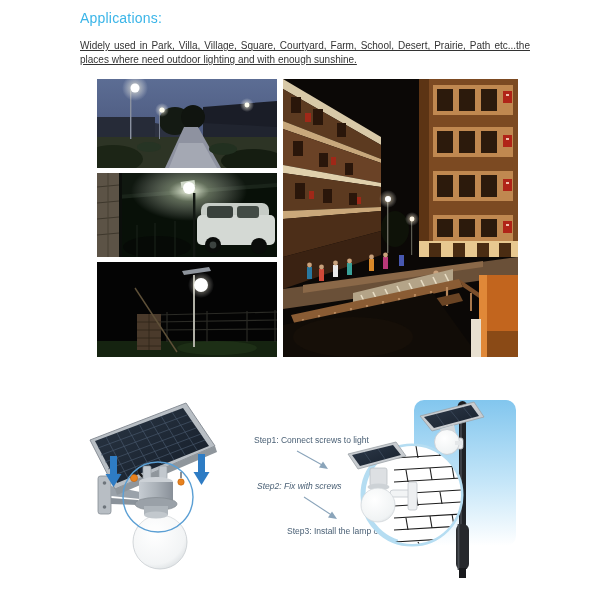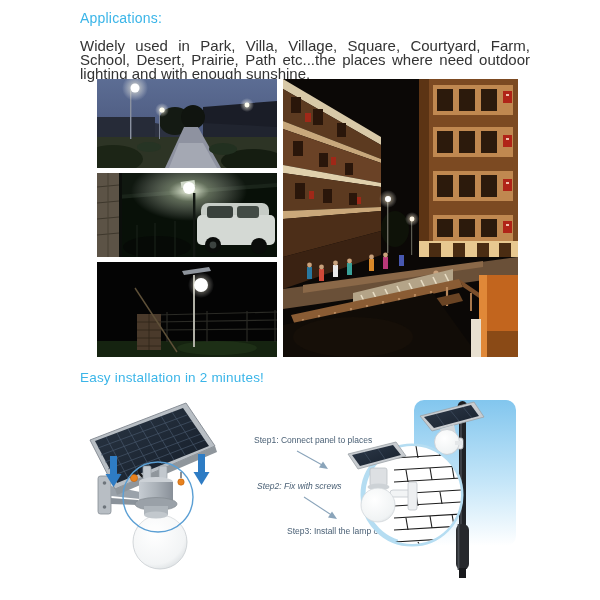--- a/index.html
+++ b/index.html
@@ -1,20 +1,20 @@
 <!DOCTYPE html>
 <html><head>
 <meta charset="utf-8">
 <style>
   * { margin:0; padding:0; box-sizing:border-box; }
   html,body { width:600px; height:600px; background:#fff; font-family:"Liberation Sans", sans-serif; }
   .page { position:relative; width:600px; height:600px; background:#fff; overflow:hidden; }
   .abs { position:absolute; }
   .sec-heading { color:#3bb5e8; font-size:14px; font-weight:400; letter-spacing:0.2px; }
-  .desc { font-size:15px; color:#333; line-height:14px; width:450px; text-align:justify; }
+  .desc { font-size:10px; color:#333; line-height:14px; width:450px; text-align:justify;text-decoration:underline; }
   .photo { position:absolute; overflow:hidden; background:#111; }
   .photo svg { display:block; width:100%; height:100%; }
   .step-label { position:absolute; font-size:8.5px; color:#4a6075; white-space:nowrap; }
   .illus svg { display:block; width:100%; height:100%; }
 </style>
 </head>
 <body>
 
 <div class="page">
 
@@ -303,21 +303,20 @@
 
       <polygon points="0,246 150,214 196,278 0,278" fill="#110c07"></polygon>
       <ellipse cx="70" cy="258" rx="60" ry="20" fill="#160f08"></ellipse>
       <rect x="196" y="196" width="39" height="82" fill="#c2651e"></rect>
       <rect x="196" y="196" width="8" height="82" fill="#e08838"></rect>
       <rect x="204" y="252" width="31" height="26" fill="#8a4a16"></rect>
       <rect x="188" y="240" width="10" height="38" fill="#e8e0d0"></rect>
     </svg>
   </figure>
 
-  <h2 class="abs sec-heading" style="left:80px;top:370px;font-size:13.5px;">Easy installation in 2 minutes!</h2>
 
   <div class="abs illus" style="left:82px;top:396px;width:150px;height:200px;">
     <svg viewBox="0 0 150 200">
       <defs>
         <linearGradient id="cellG" x1="0" y1="0" x2="1" y2="1">
           <stop offset="0" stop-color="#2a3644"></stop>
             <stop offset="1" stop-color="#141c28"></stop>
         </linearGradient>
         <radialGradient id="globeG" cx="0.4" cy="0.35" r="0.75">
           <stop offset="0" stop-color="#ffffff"></stop>
@@ -385,21 +384,21 @@
       <g>
         <circle cx="52" cy="82" r="3.6" fill="#e8821e" stroke="#c05f08" stroke-width="0.6"></circle>
         <circle cx="99" cy="86" r="3.2" fill="#e8821e" stroke="#c05f08" stroke-width="0.6"></circle>
         <rect x="98" y="76" width="2" height="6" fill="#8a8f94"></rect>
       </g>
 
       <circle cx="76" cy="101" r="35" fill="none" stroke="#5b9fd4" stroke-width="1.4"></circle>
     </svg>
   </div>
 
-  <span class="step-label" style="left:254px;top:435px;">Step1: Connect panel to places</span>
+  <span class="step-label" style="left:254px;top:435px;">Step1: Connect screws to light</span>
   <span class="step-label" style="left:257px;top:481px;font-style:italic;">Step2: Fix with screws</span>
   <span class="step-label" style="left:287px;top:526px;">Step3: Install the lamp on the wall or pole</span>
 
   <svg class="abs" style="left:294px;top:449px;" width="42" height="24">
     <line x1="3" y1="2" x2="30" y2="17" stroke="#8aa4ba" stroke-width="1.1"></line>
     <polygon points="34,20 25,18.5 29,12.5" fill="#8aa4ba"></polygon>
   </svg>
   <svg class="abs" style="left:301px;top:495px;" width="42" height="28">
     <line x1="3" y1="2" x2="32" y2="21" stroke="#8aa4ba" stroke-width="1.1"></line>
     <polygon points="36,24 27,22.5 31,16.5" fill="#8aa4ba"></polygon>

